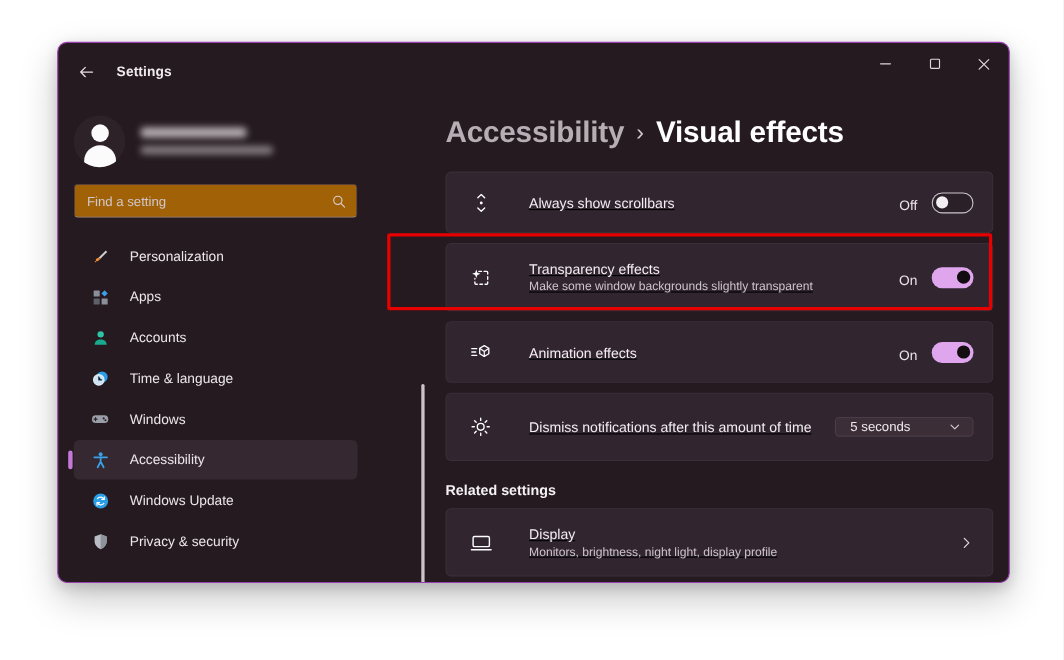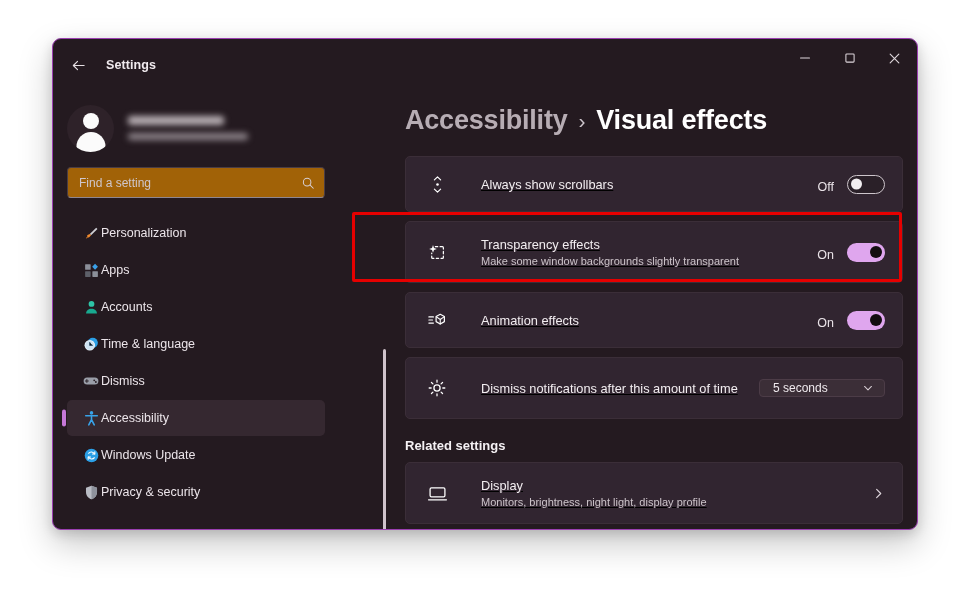--- a/index.html
+++ b/index.html
@@ -164,20 +164,21 @@
     width: 3.5px; height: 17px;
     border-radius: 2px;
     background: #c678d8;
   }
   .nav-ico {
     width: 20px; height: 20px;
     flex: none;
     display: flex; align-items: center; justify-content: center;
   }
   .nav-label {
+    margin-left: 17px;
     font-size: 12.5px;
     color: #ece5ea;
   }
 
   
   #content {
     position: absolute;
     left: 286px; top: 52px;
     right: 0; bottom: 0;
     overflow: hidden;
@@ -397,21 +398,21 @@
 
         <div class="nav-item">
           <span class="nav-ico">
             <svg width="18" height="18" viewBox="0 0 20 20">
               <rect x="1.8" y="6.2" width="16.4" height="7.8" rx="3.9" fill="#9a9ea8"></rect>
               <path d="M5.4 8.4v3.2M3.8 10h3.2" stroke="#2b2228" stroke-width="1.1" stroke-linecap="round"></path>
               <circle cx="13.6" cy="9.3" r="1.05" fill="#2b2228"></circle>
               <circle cx="15.4" cy="11.1" r="1.05" fill="#2b2228"></circle>
             </svg>
           </span>
-          <span class="nav-label">Dismiss</span>
+          <span class="nav-label">Windows</span>
         </div>
 
         <div class="nav-item selected">
           <span class="nav-ico">
             <svg width="17" height="17" viewBox="0 0 20 20">
               <circle cx="10" cy="3.4" r="2.1" fill="#38a2e8"></circle>
               <path d="M3.2 6.8h13.6" stroke="#38a2e8" stroke-width="1.9" stroke-linecap="round"></path>
               <path d="M10 6.8v4.6M10 11.4L6.8 17.4M10 11.4L13.2 17.4" stroke="#38a2e8" stroke-width="1.9" stroke-linecap="round"></path>
             </svg>
           </span>

